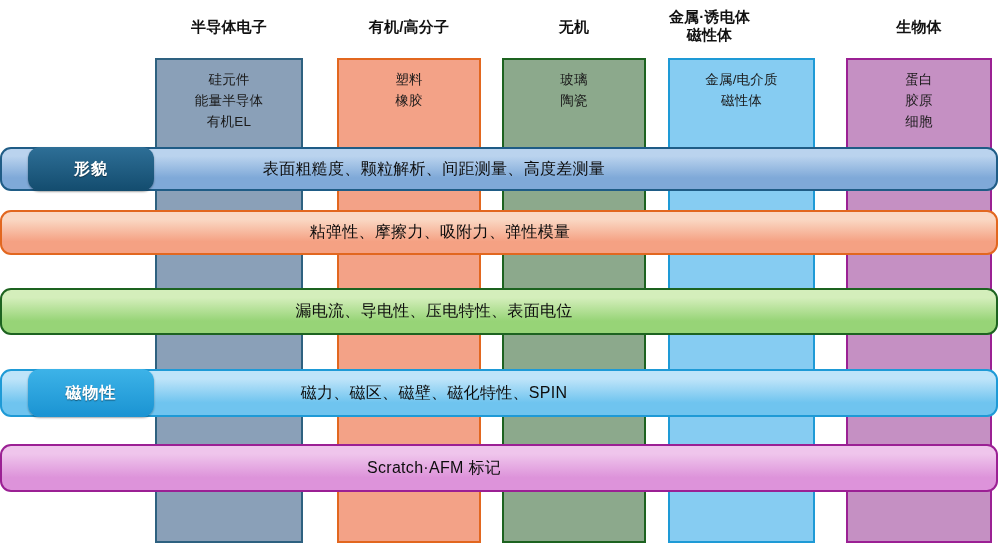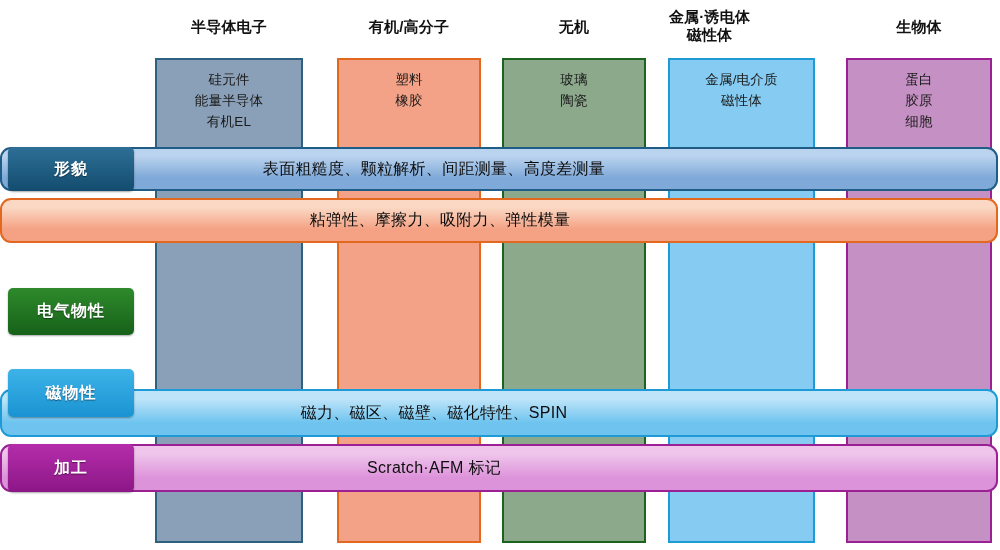--- a/index.html
+++ b/index.html
@@ -55,30 +55,31 @@
     color:#0d0d0d;
     letter-spacing:0.3px;
     margin-left:-130px;
     white-space:nowrap;
   }
 
   
   .pill{
     position:absolute;
     box-sizing:border-box;
-    border-radius:5px;
+    border-radius:12px;
     display:flex;
     align-items:center;
     justify-content:center;
     color:#ffffff;
     font-weight:bold;
     font-size:16px;
     letter-spacing:1px;
     text-shadow:0 1px 1px rgba(0,0,0,.45);
     box-shadow:0 1px 2px rgba(0,0,0,.35);
+    margin-left:20px;
   }
 </style>
 </head>
 <body>
 
 <div id="stage">
 
   <div class="col-head" style="left: 155px; width: 148px; top: 18px;">半导体电子</div>
   <div class="col-head" style="left: 502px; width: 144px; top: 18px;">无机</div>
   <div class="col-head" style="left: 337px; width: 144px; top: 18px;">有机/高分子</div>
@@ -95,28 +96,29 @@
 陶瓷</div>
   <div class="col-box" style="left: 668px; width: 147px; top: 58px; height: 485px; background: rgb(134, 204, 242); border-color: rgb(30, 154, 214);">金属/电介质
 磁性体</div>
   <div class="col-box" style="left: 846px; width: 146px; top: 58px; height: 485px; background: rgb(197, 144, 195); border-color: rgb(155, 32, 148);">蛋白
 胶原
 细胞</div>
 
   <div class="band" style="left: 0px; top: 147px; width: 998px; height: 44px; border-color: rgb(31, 92, 134); background: linear-gradient(rgb(186, 211, 238) 0%, rgb(186, 211, 238) 18%, rgb(127, 169, 216) 72%, rgb(127, 169, 216) 100%);">
     <span class="band-text">表面粗糙度、颗粒解析、间距测量、高度差测量</span>
   </div>
-  <div class="band" style="left: 0px; top: 198px; width: 998px; height: 45px; border-color: rgb(226, 103, 31); background: linear-gradient(rgb(250, 216, 196) 0%, rgb(250, 216, 196) 18%, rgb(245, 161, 131) 72%, rgb(245, 161, 131) 100%); padding-left: 12px;">
+  <div class="band" style="left: 0px; top: 210px; width: 998px; height: 45px; border-color: rgb(226, 103, 31); background: linear-gradient(rgb(250, 216, 196) 0%, rgb(250, 216, 196) 18%, rgb(245, 161, 131) 72%, rgb(245, 161, 131) 100%); padding-left: 12px;">
     <span class="band-text">粘弹性、摩擦力、吸附力、弹性模量</span>
   </div>
-  <div class="band" style="left: 0px; top: 369px; width: 998px; height: 48px; border-color: rgb(30, 154, 214); background: linear-gradient(rgb(190, 228, 249) 0%, rgb(190, 228, 249) 18%, rgb(111, 196, 239) 72%, rgb(111, 196, 239) 100%); margin-top: 20px;">
+  <div class="band" style="left: 0px; top: 288px; width: 998px; height: 47px; border-color: rgb(29, 99, 32); background: linear-gradient(rgb(212, 238, 187) 0%, rgb(212, 238, 187) 18%, rgb(151, 212, 119) 72%, rgb(151, 212, 119) 100%);">
+    <span class="band-text">漏电流、导电性、压电特性、表面电位</span>
+  </div>
+  <div class="band" style="left: 0px; top: 369px; width: 998px; height: 48px; border-color: rgb(30, 154, 214); background: linear-gradient(rgb(190, 228, 249) 0%, rgb(190, 228, 249) 18%, rgb(111, 196, 239) 72%, rgb(111, 196, 239) 100%);">
     <span class="band-text">磁力、磁区、磁壁、磁化特性、SPIN</span>
   </div>
   <div class="band" style="left: 0px; top: 444px; width: 998px; height: 48px; border-color: rgb(155, 32, 148); background: linear-gradient(rgb(239, 197, 236) 0%, rgb(239, 197, 236) 18%, rgb(221, 147, 218) 72%, rgb(221, 147, 218) 100%); align-items: center;">
     <span class="band-text">Scratch·AFM 标记</span>
   </div>
 
   <div class="pill" style="left: 8px; top: 147px; width: 126px; height: 44px; background: linear-gradient(rgb(46, 111, 151) 0%, rgb(19, 76, 110) 100%);">形貌</div>
-  <div class="pill" style="left: 8px; top: 288px; width: 126px; height: 47px; background: linear-gradient(rgb(46, 138, 43) 0%, rgb(23, 97, 26) 100%);">电气物性</div>
   <div class="pill" style="left: 8px; top: 369px; width: 126px; height: 48px; background: linear-gradient(rgb(61, 179, 232) 0%, rgb(26, 147, 210) 100%);">磁物性</div>
-  <div class="pill" style="left: 8px; top: 444px; width: 126px; height: 48px; background: linear-gradient(rgb(181, 45, 171) 0%, rgb(140, 23, 135) 100%);">加工</div>
 
 </div>
 
 </body></html>

